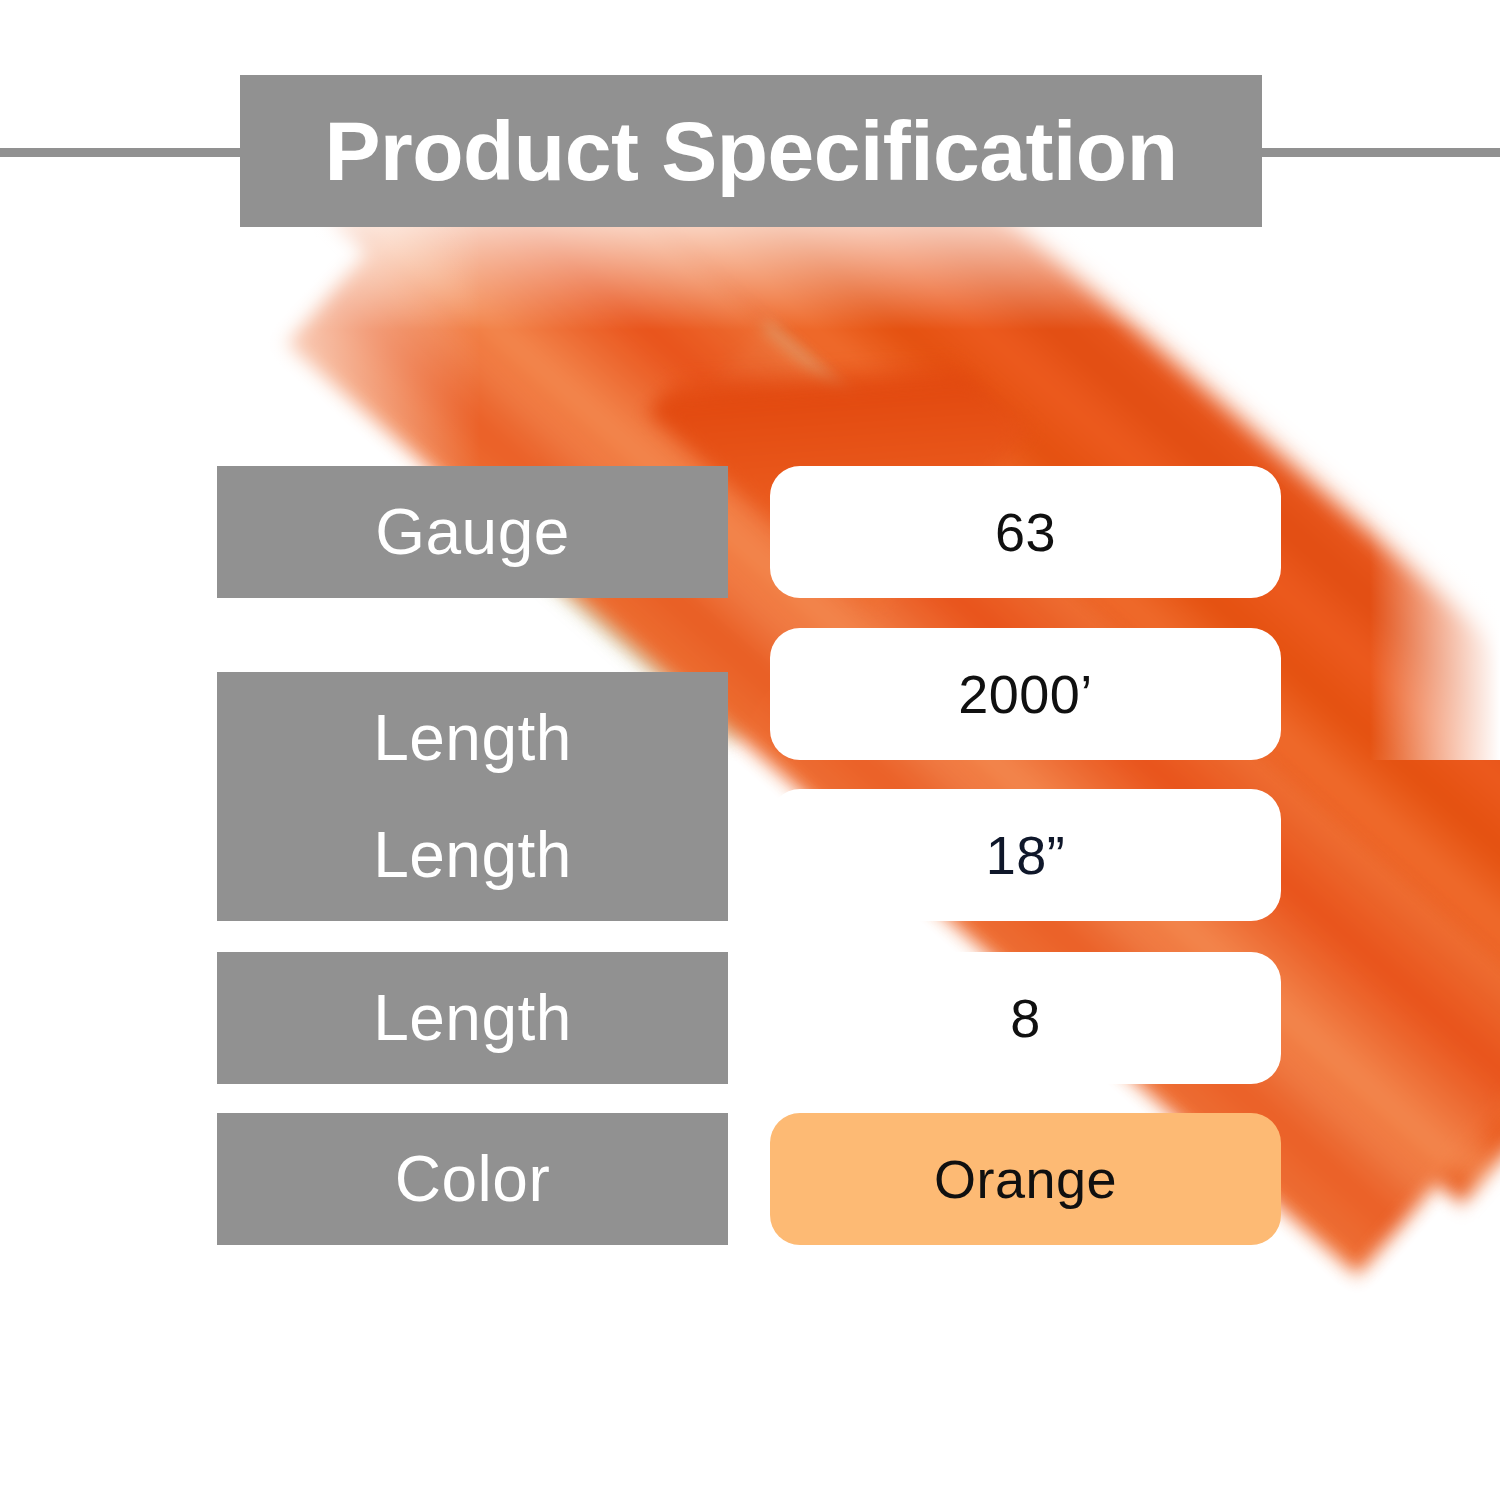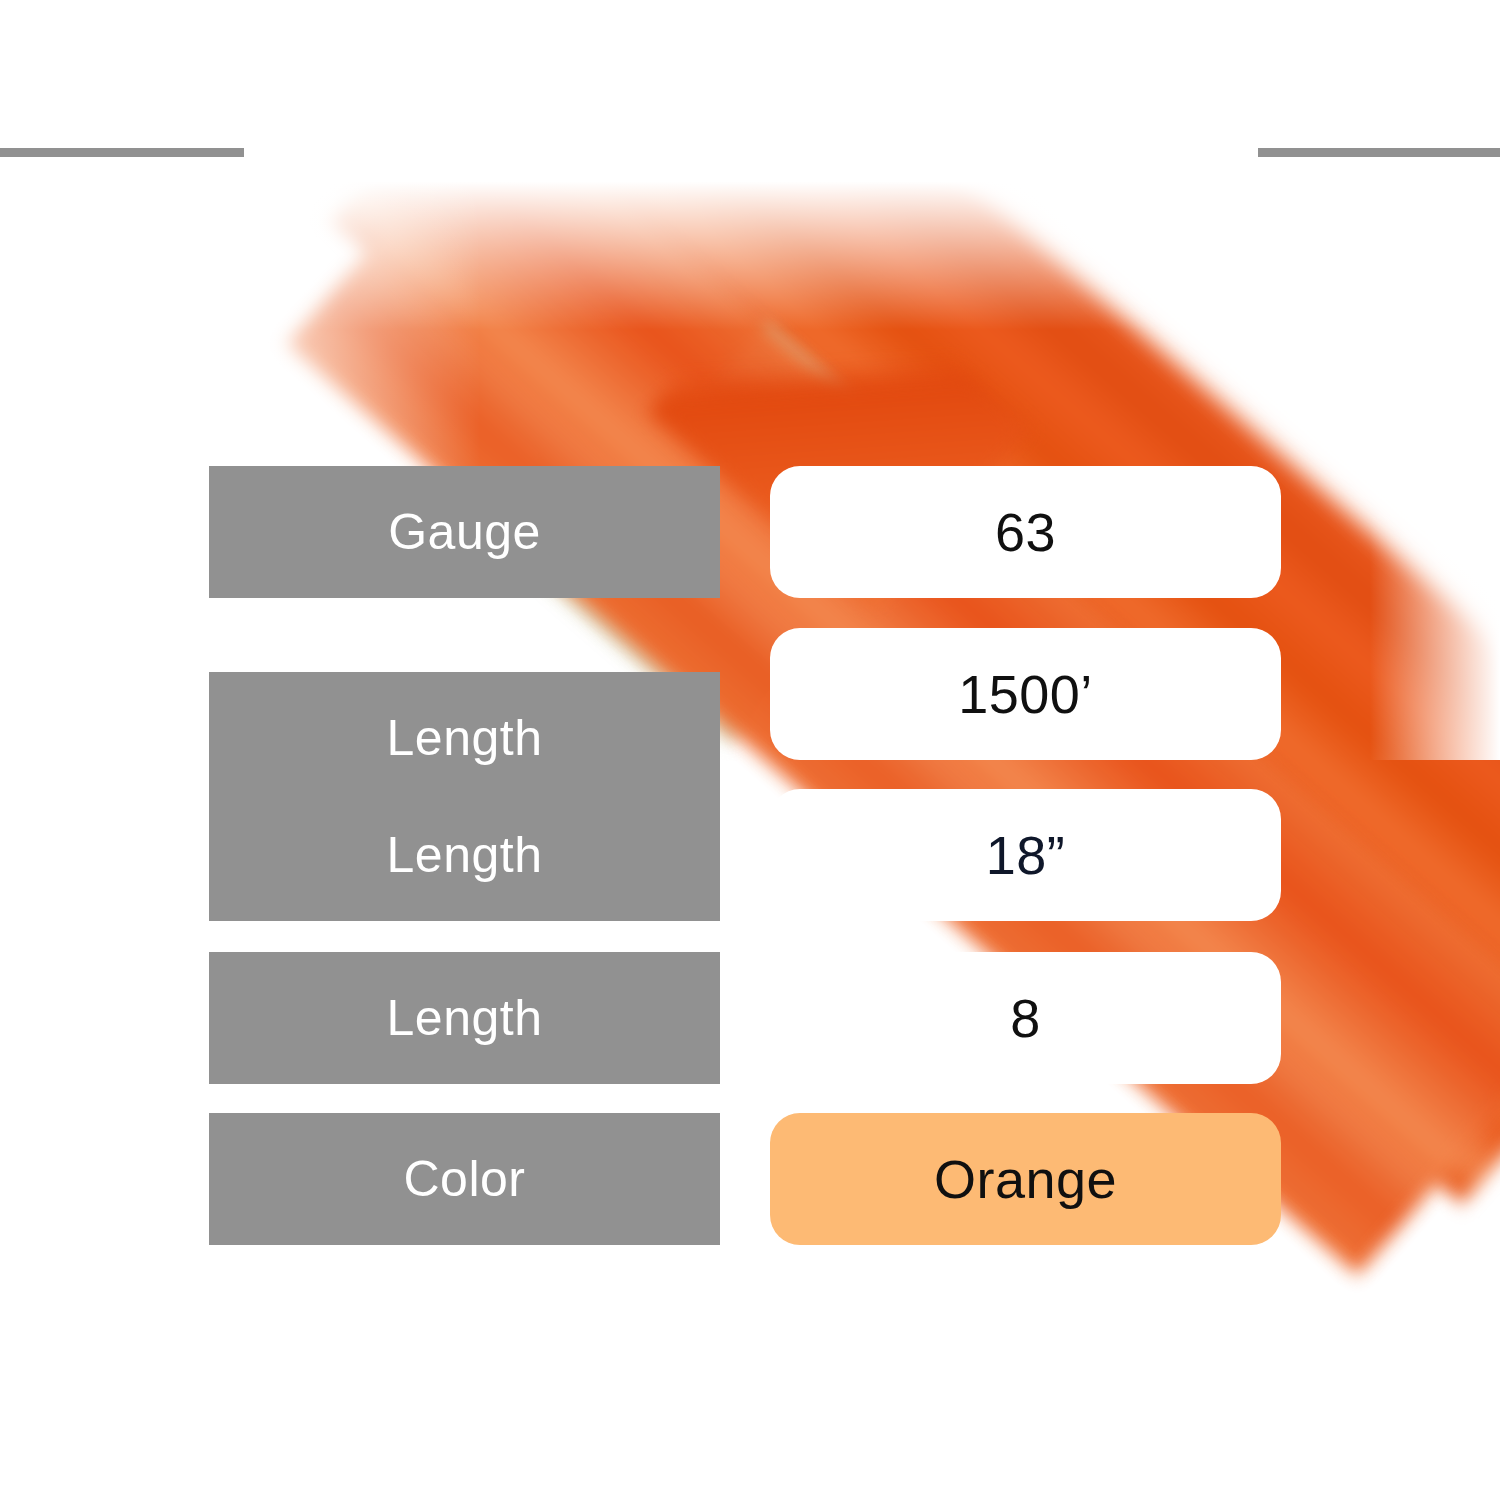--- a/index.html
+++ b/index.html
@@ -184,28 +184,28 @@
     top: 0;
     width: 1500px;
     height: 1500px;
   }
   .spec-row {
     position: absolute;
     height: 132px;
   }
   .spec-label {
     position: absolute;
-    left: 209px;
+    left: 217px;
     width: 511px;
     height: 132px;
     display: flex;
     align-items: center;
     justify-content: center;
     color: #ffffff;
-    font-size: 50px;
+    font-size: 64px;
     font-weight: 400;
     letter-spacing: 0.5px;
   }
   .spec-value {
     position: absolute;
     left: 770px;
     width: 511px;
     height: 132px;
     background: #ffffff;
     display: flex;
@@ -231,32 +231,35 @@
     <div class="roll roll-tip"></div>
     <div class="fade-top"></div>
     <div class="fade-left"></div>
     <div class="fade-right"></div>
     <div class="fade-bottom"></div>
   </div>
 
   <div id="header">
     <div class="rule rule-left" style="background: rgb(145, 145, 145);"></div>
     <div class="rule rule-right" style="background: rgb(145, 145, 145);"></div>
+    <div id="title-plate" style="background: rgb(145, 145, 145);">
+      <span id="title-text" style="color: rgb(255, 255, 255);">Product Specification</span>
+    </div>
   </div>
 
   <div id="spec-table">
 
     <div class="spec-row" style="top:466px">
       <div class="spec-label" style="background: rgb(145, 145, 145); color: rgb(255, 255, 255);">Gauge</div>
       <div class="spec-value" style="background: rgb(255, 255, 255); color: rgb(16, 16, 16);">63</div>
     </div>
 
     <div class="spec-row" style="top:628px">
       <div class="spec-label" style="background: rgb(145, 145, 145); color: rgb(255, 255, 255); margin-top: 44px;">Length</div>
-      <div class="spec-value" style="background: rgb(255, 255, 255); color: rgb(16, 16, 16);">1500’</div>
+      <div class="spec-value" style="background: rgb(255, 255, 255); color: rgb(16, 16, 16);">2000’</div>
     </div>
 
     <div class="spec-row" style="top:789px">
       <div class="spec-label" style="background: rgb(145, 145, 145); color: rgb(255, 255, 255);">Length</div>
       <div class="spec-value" style="background: rgb(255, 255, 255); color: #0f172a;">18”</div>
     </div>
 
     <div class="spec-row" style="top:952px">
       <div class="spec-label" style="background: rgb(145, 145, 145); color: rgb(255, 255, 255);">Length</div>
       <div class="spec-value" style="background: rgb(255, 255, 255); color: rgb(16, 16, 16);">8</div>

